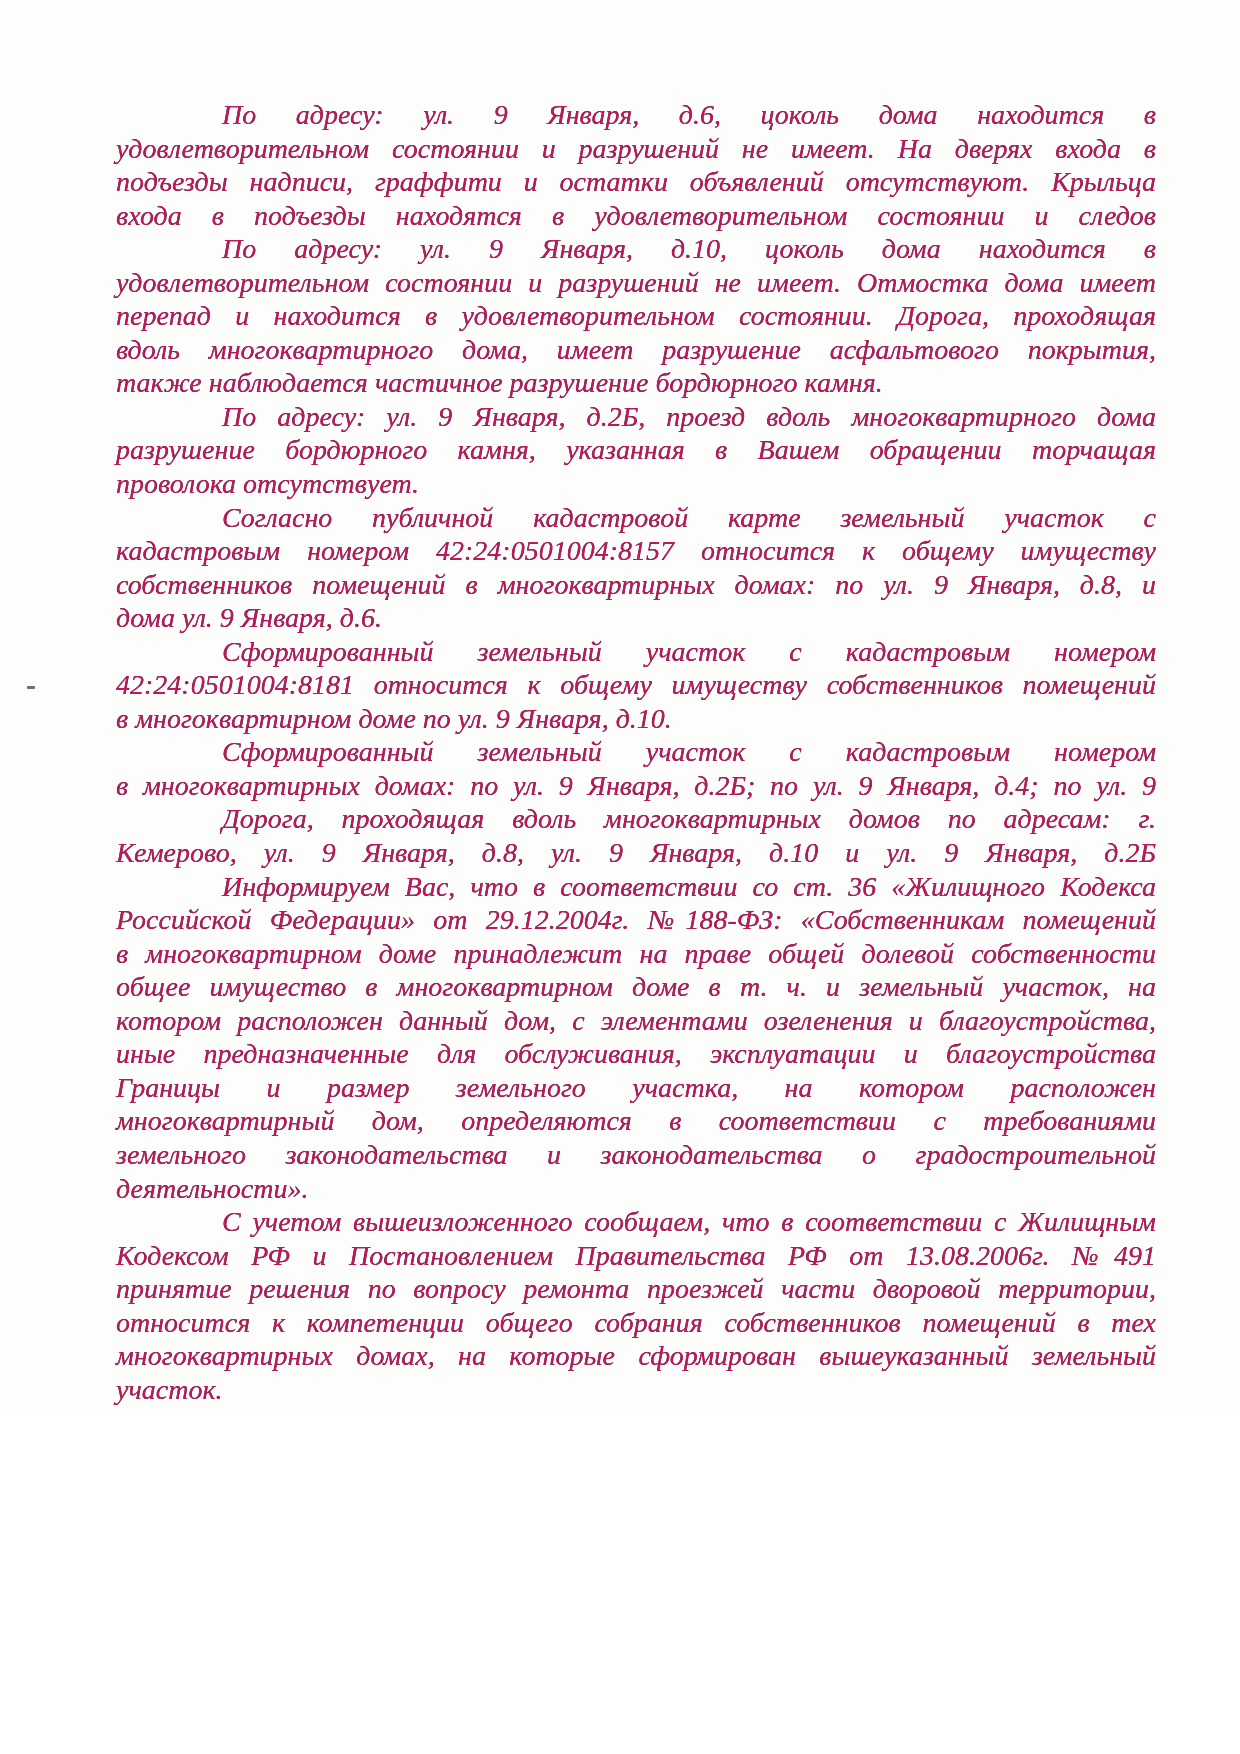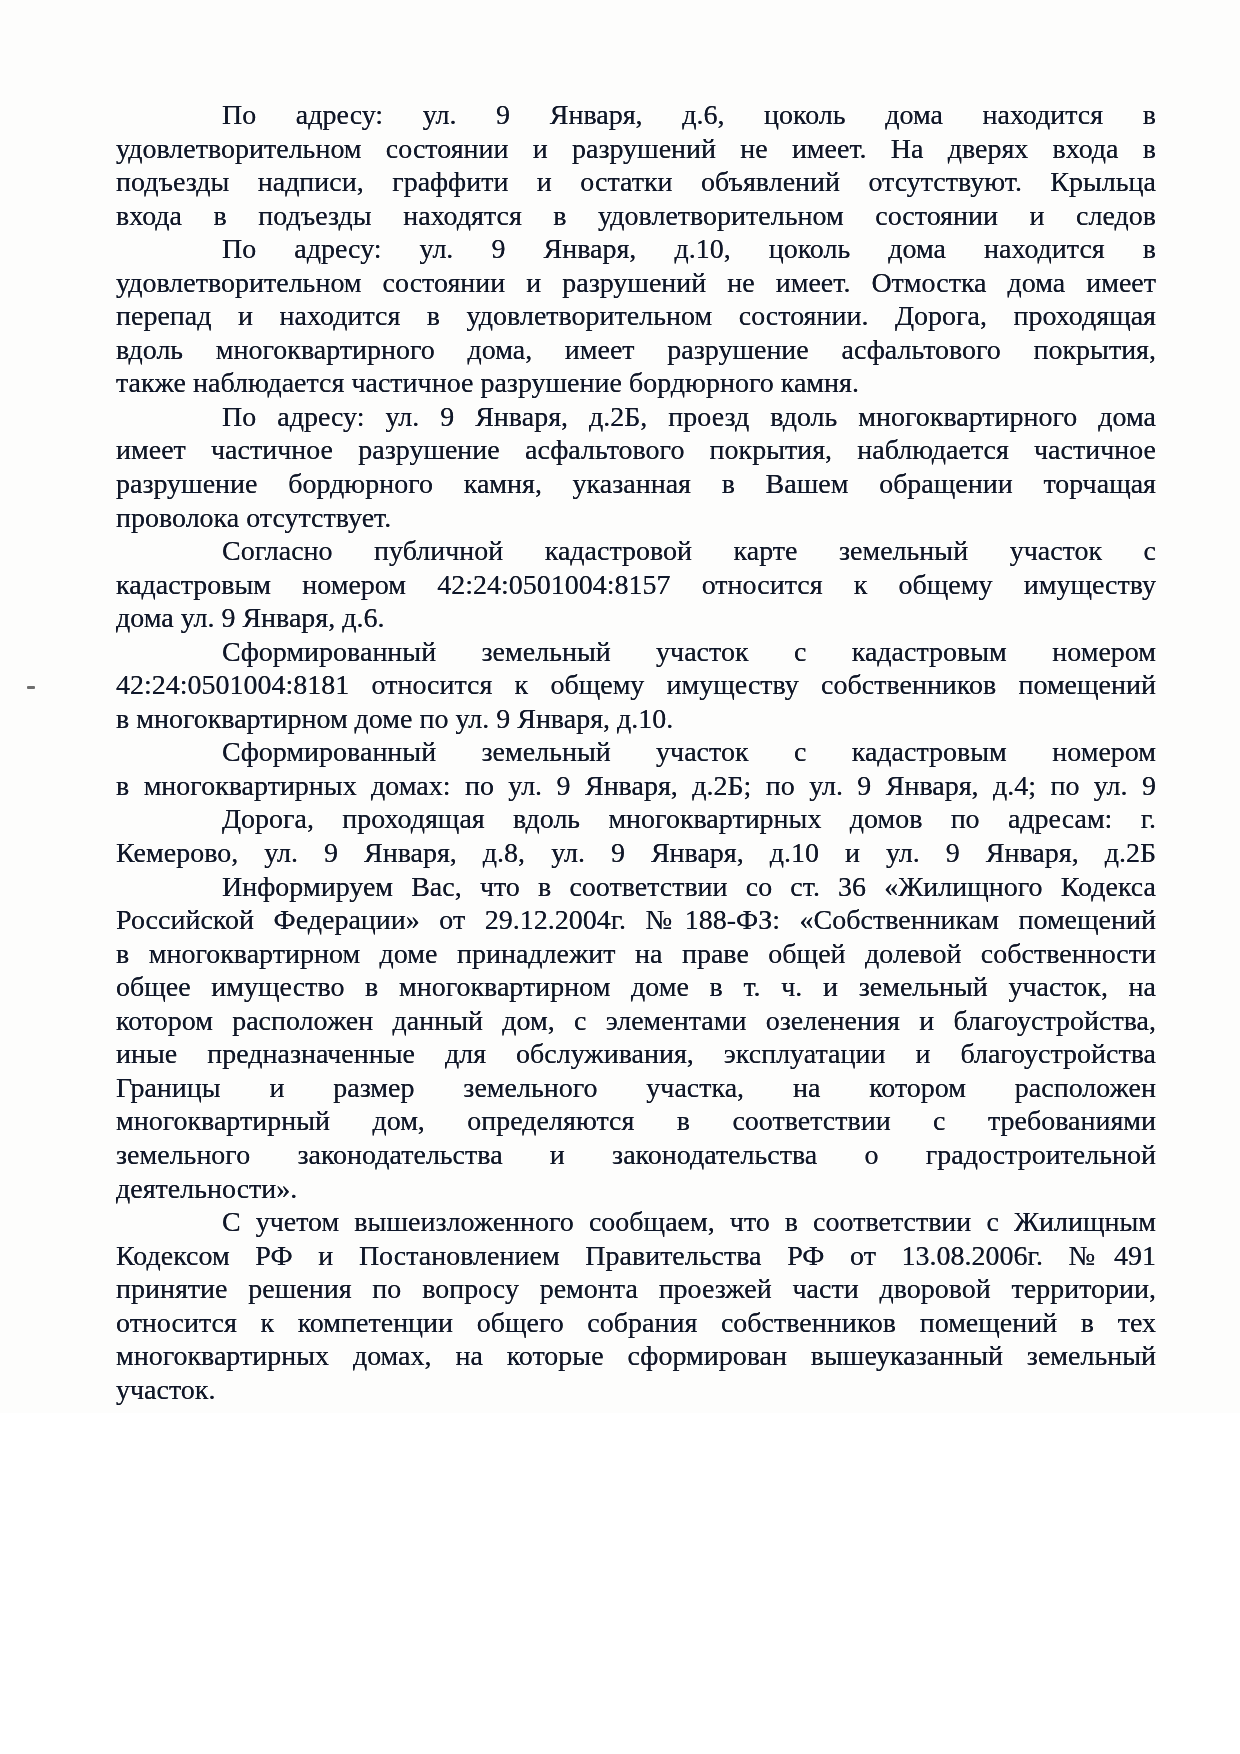--- a/index.html
+++ b/index.html
@@ -7,21 +7,22 @@
     padding: 0;
     background: #ffffff;
   }
   .page {
     position: relative;
     width: 1240px;
     height: 1413px;
     background: #fdfdfc;
     overflow: hidden;
     font-family: "Liberation Serif", "DejaVu Serif", serif;
-    color: #0f172a;
+    color: #be185d;
+    font-style: italic;
   }
   .text-block {
     position: absolute;
     left: 116px;
     top: 98px;
     width: 1040px;
     font-size: 28px;
     line-height: 33.55px;
     
     text-shadow: 0 0 0.5px rgba(10,10,10,0.85);
@@ -69,27 +70,27 @@
       </div>
       <div class="paragraph">
         <div class="line first">По адресу: ул. 9 Января, д.10, цоколь дома находится в</div>
         <div class="line">удовлетворительном состоянии и разрушений не имеет. Отмостка дома имеет</div>
         <div class="line">перепад и находится в удовлетворительном состоянии. Дорога, проходящая</div>
         <div class="line">вдоль многоквартирного дома, имеет разрушение асфальтового покрытия,</div>
         <div class="line last">также наблюдается частичное разрушение бордюрного камня.</div>
       </div>
       <div class="paragraph">
         <div class="line first">По адресу: ул. 9 Января, д.2Б, проезд вдоль многоквартирного дома</div>
-        <div class="line">имеет частичное разрушение асфальтового покрытия, наблюдается частичное</div>
         <div class="line">разрушение бордюрного камня, указанная в Вашем обращении торчащая</div>
         <div class="line last">проволока отсутствует.</div>
       </div>
       <div class="paragraph">
         <div class="line first">Согласно публичной кадастровой карте земельный участок с</div>
         <div class="line">кадастровым номером 42:24:0501004:8157 относится к общему имуществу</div>
+        <div class="line">собственников помещений в многоквартирных домах: по ул. 9 Января, д.8, и</div>
         <div class="line last">дома ул. 9 Января, д.6.</div>
       </div>
       <div class="paragraph">
         <div class="line first">Сформированный земельный участок с кадастровым номером</div>
         <div class="line">42:24:0501004:8181 относится к общему имуществу собственников помещений</div>
         <div class="line last">в многоквартирном доме по ул. 9 Января, д.10.</div>
       </div>
       <div class="paragraph">
         <div class="line first">Сформированный земельный участок с кадастровым номером</div>
         <div class="line">в многоквартирных домах: по ул. 9 Января, д.2Б; по ул. 9 Января, д.4; по ул. 9</div>

